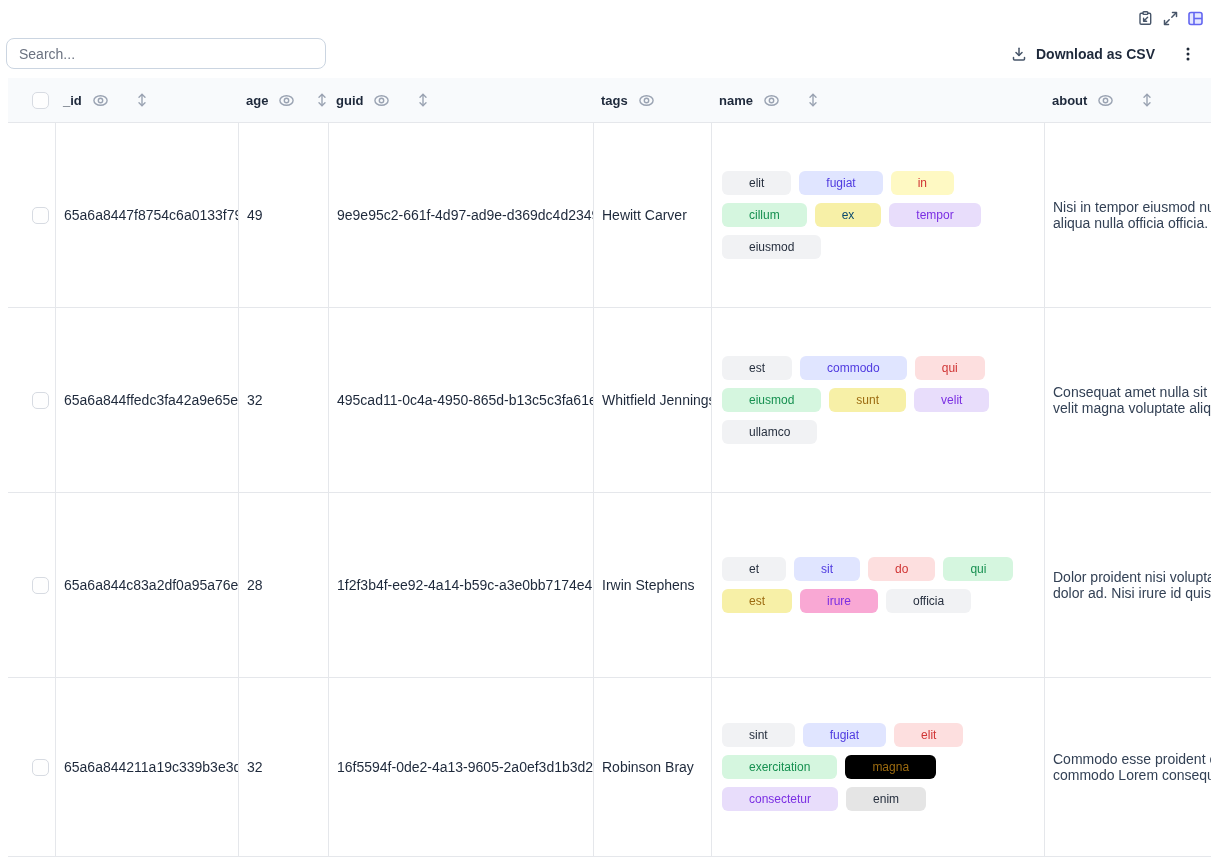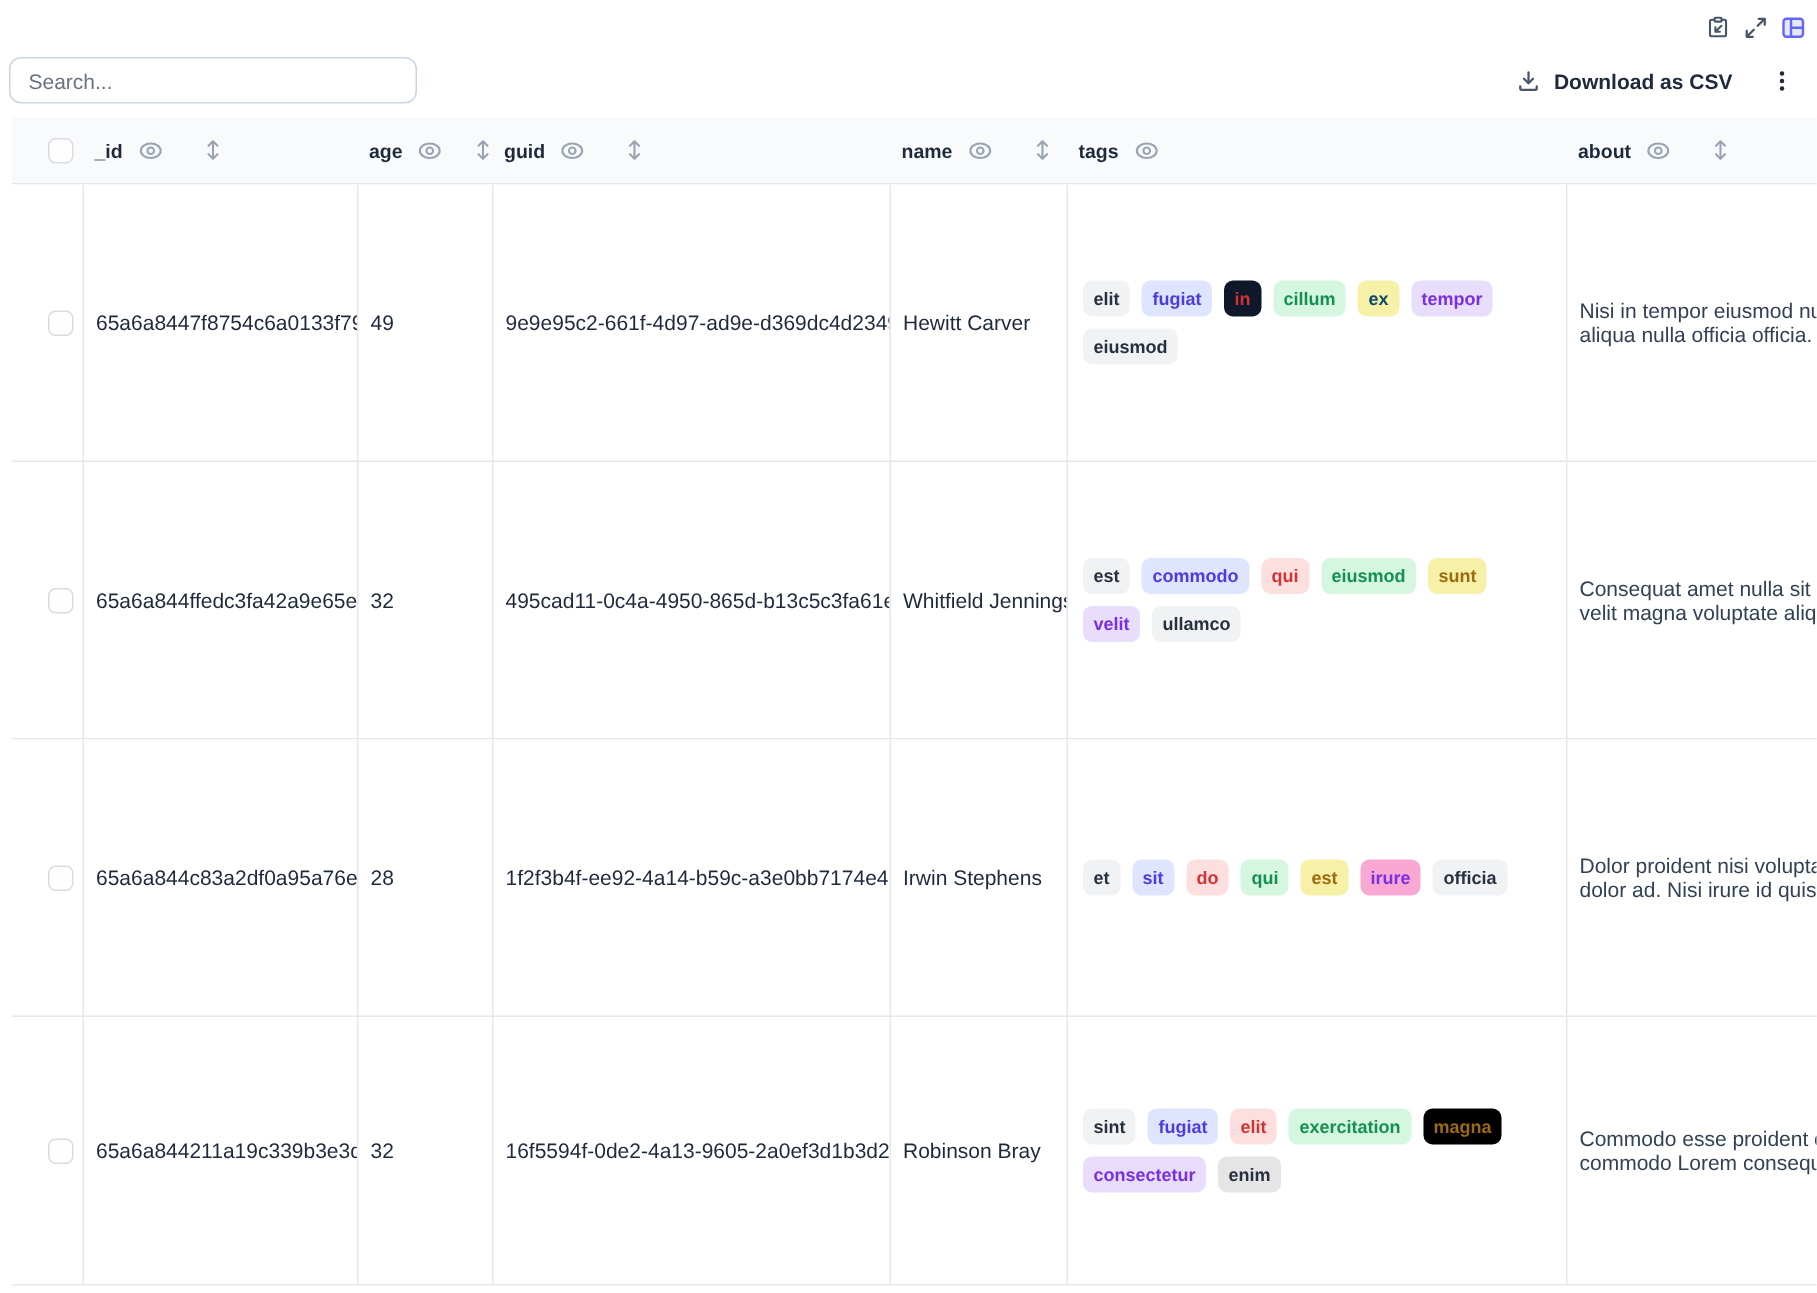--- a/index.html
+++ b/index.html
@@ -19,21 +19,21 @@
   .icon-btn {
     width: 18px; height: 18px; display: flex; align-items: center; justify-content: center;
     cursor: pointer; background: none; border: none; padding: 0;
   }
   
   .toolbar {
     position: absolute; top: 38px; left: 6px; right: 14px;
     display: flex; align-items: center; justify-content: space-between;
   }
   .search-input {
-    width: 272px; height: 31px;
+    width: 320px; height: 31px;
     border: 1px solid #cbd5e1; border-radius: 8px;
     padding: 0 12px; font-size: 14px; color: #1e293b;
     font-family: "Liberation Sans", sans-serif;
     outline: none; background: #fff;
   }
   .search-input::placeholder { color: #6b7280; }
   .toolbar-right { display: flex; align-items: center; gap: 24px; }
   .download-btn {
     display: flex; align-items: flex-end; gap: 9px;
     background: none; border: none; cursor: pointer;
@@ -84,22 +84,22 @@
   .tags-cell {
     display: flex; align-items: center;
     border-left: 1px solid #e5e7eb;
     padding: 0 10px;
   }
   .tags-wrap {
     display: flex; flex-wrap: wrap; align-items: center;
     gap: 8px; width: 100%;
   }
   .tag {
-    font-size: 12px; font-weight: 700;
-    padding: 5px 7px; border-radius: 6px;
+    font-size: 12px; font-weight: 400;
+    padding: 5px 27px; border-radius: 6px;
     white-space: nowrap;
     text-align: right;
   }
   .about-cell {
     display: flex; flex-direction: column; justify-content: center;
     padding-left: 8px; border-left: 1px solid #e5e7eb;
     font-size: 14px; color: #334155; line-height: 16px;
   }
   .about-cell div { white-space: nowrap; }
   svg { display: block; }
@@ -210,43 +210,43 @@
       <span>
           <svg width="14" height="16" viewBox="0 0 14 16" fill="none" stroke="#9aa3b2" stroke-width="1.4" stroke-linecap="round" stroke-linejoin="round">
             <path d="M7 2.5 v11"></path>
             <path d="M4 5.2 L7 2.2 L10 5.2"></path>
             <path d="M4 10.8 L7 13.8 L10 10.8"></path>
           </svg>
         </span>
     </div>
 
     <div class="th">
+      <span>tags</span>
+      <span class="eye">
+          <svg width="17" height="17" viewBox="0 0 17 17" fill="none" stroke="#9aa3b2" stroke-width="1.4">
+            <ellipse cx="8.5" cy="8.5" rx="6.6" ry="4.8"></ellipse>
+            <circle cx="8.5" cy="8.5" r="2.2"></circle>
+          </svg>
+        </span>
+    </div>
+
+    <div class="th">
       <span>name</span>
       <span class="eye">
           <svg width="17" height="17" viewBox="0 0 17 17" fill="none" stroke="#9aa3b2" stroke-width="1.4">
             <ellipse cx="8.5" cy="8.5" rx="6.6" ry="4.8"></ellipse>
             <circle cx="8.5" cy="8.5" r="2.2"></circle>
           </svg>
         </span>
       <span class="sort-gap"></span>
       <span>
           <svg width="14" height="16" viewBox="0 0 14 16" fill="none" stroke="#9aa3b2" stroke-width="1.4" stroke-linecap="round" stroke-linejoin="round">
             <path d="M7 2.5 v11"></path>
             <path d="M4 5.2 L7 2.2 L10 5.2"></path>
             <path d="M4 10.8 L7 13.8 L10 10.8"></path>
-          </svg>
-        </span>
-    </div>
-
-    <div class="th">
-      <span>tags</span>
-      <span class="eye">
-          <svg width="17" height="17" viewBox="0 0 17 17" fill="none" stroke="#9aa3b2" stroke-width="1.4">
-            <ellipse cx="8.5" cy="8.5" rx="6.6" ry="4.8"></ellipse>
-            <circle cx="8.5" cy="8.5" r="2.2"></circle>
           </svg>
         </span>
     </div>
 
     <div class="th">
       <span>about</span>
       <span class="eye">
           <svg width="17" height="17" viewBox="0 0 17 17" fill="none" stroke="#9aa3b2" stroke-width="1.4">
             <ellipse cx="8.5" cy="8.5" rx="6.6" ry="4.8"></ellipse>
             <circle cx="8.5" cy="8.5" r="2.2"></circle>
@@ -268,21 +268,21 @@
       <div class="checkbox"></div>
     </div>
     <div class="td">65a6a8447f8754c6a0133f79</div>
     <div class="td">49</div>
     <div class="td">9e9e95c2-661f-4d97-ad9e-d369dc4d2349</div>
     <div class="td">Hewitt Carver</div>
     <div class="tags-cell">
       <div class="tags-wrap">
         <span class="tag" style="background: rgb(241, 242, 244); color: rgb(39, 48, 63);">elit</span>
         <span class="tag" style="background: rgb(224, 229, 255); color: rgb(79, 58, 224);">fugiat</span>
-        <span class="tag" style="background: #0f172a; color: rgb(208, 52, 52);">in</span>
+        <span class="tag" style="background: #fef9c3; color: rgb(208, 52, 52);">in</span>
         <span class="tag" style="background: rgb(213, 246, 223); color: rgb(22, 144, 80);">cillum</span>
         <span class="tag" style="background: rgb(247, 240, 167); color: #0c4a6e;">ex</span>
         <span class="tag" style="background: rgb(232, 221, 251); color: rgb(123, 47, 227);">tempor</span>
         <span class="tag" style="background: rgb(241, 242, 244); color: rgb(39, 48, 63);">eiusmod</span>
       </div>
     </div>
     <div class="about-cell">
       <div>Nisi in tempor eiusmod nulla</div>
       <div>aliqua nulla officia officia. A</div>
     </div>

